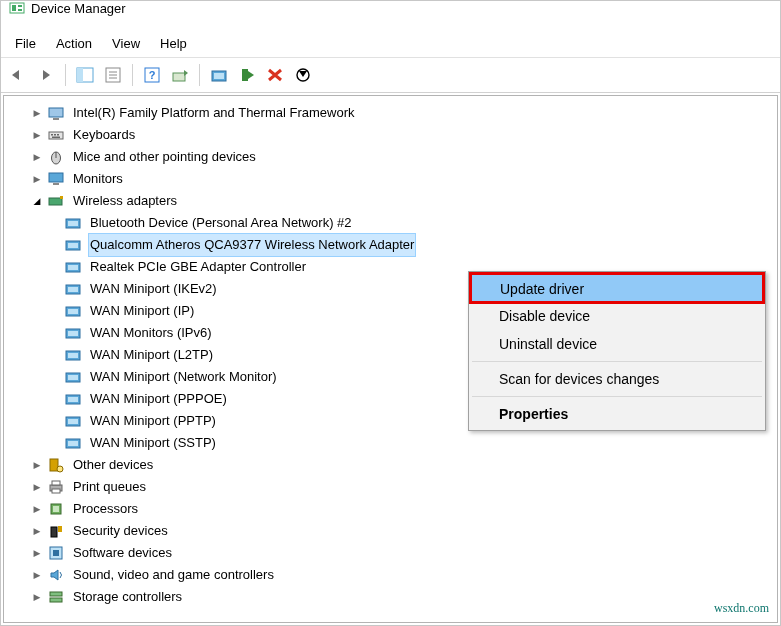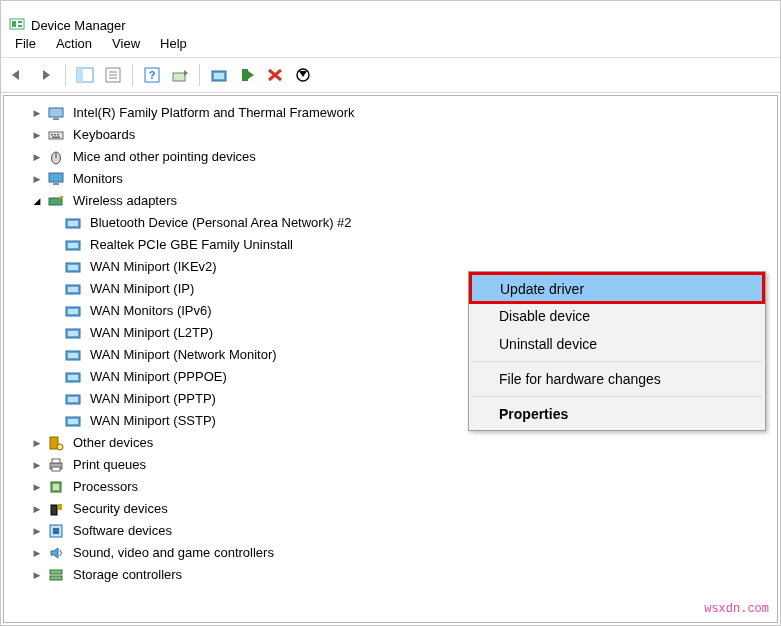--- a/index.html
+++ b/index.html
@@ -1,19 +1,19 @@
 <!DOCTYPE html>
 <html><head>
 <meta charset="utf-8">
 <style>
   * { box-sizing: border-box; }
   html, body { margin: 0; padding: 0; font-family: "Segoe UI", Tahoma, sans-serif; font-size: 13px; color: #000; background: #fff; width: 781px; height: 626px; overflow: hidden; }
   .window { width: 781px; height: 626px; border: 1px solid #c7c7c7; display: flex; flex-direction: column; background: #fff; }
 
-  .titlebar { height: 32px; display: flex; align-items: flex-end; padding: 0 8px; font-size: 13px; }
+  .titlebar { height: 32px; display: flex; align-items: flex-start; padding: 0 8px; font-size: 13px; }
   .titlebar .dm-icon { margin-right: 6px; }
 
   .menubar { height: 24px; display: flex; align-items: stretch; padding: 0 4px; font-size: 13px; }
   .menubar .menu-item { padding: 3px 10px; cursor: default; }
 
   .toolbar { height: 36px; border-top: 1px solid #e1e1e1; border-bottom: 1px solid #d1d1d1; display: flex; align-items: center; padding: 0 4px; gap: 2px; }
   .toolbar .tbtn { width: 26px; height: 26px; display: flex; align-items: center; justify-content: center; border: 1px solid transparent; }
   .toolbar .sep { width: 1px; height: 22px; background: #d1d1d1; margin: 0 4px; }
 
   .content { flex: 1; border: 1px solid #b3b3b3; margin: 2px; background: #fff; position: relative; overflow: hidden; }
@@ -29,21 +29,21 @@
   .lvl2 { padding-left: 58px; }
 
   
   .ctxmenu { position: absolute; left: 464px; top: 175px; width: 298px; background: #f2f2f2; border: 1px solid #a0a0a0; box-shadow: 2px 2px 4px rgba(0,0,0,.25); padding: 2px; z-index: 100; }
   .ctxmenu .mi { height: 28px; display: flex; align-items: center; padding: 0 12px 0 28px; font-size: 14px; cursor: default; }
   .ctxmenu .mi.highlight { background: #91c9f7; }
   .ctxmenu .mi.highlight-border { border: 3px solid #e60000; box-sizing: border-box; margin: -2px; height: 32px; padding-top:2px; }
   .ctxmenu .msep { height: 1px; background: #d7d7d7; margin: 3px 1px; }
   .ctxmenu .bold { font-weight: bold; }
 
-  .watermark { position: absolute; right: 8px; bottom: 6px; font-size: 12px; color: #ec4899; font-family: Liberation Mono, monospace; }
+  .watermark { position: absolute; right: 8px; bottom: 6px; font-size: 12px; color: #0f766e; font-family: Liberation Serif, serif; }
 
   svg { display: block; }
 </style>
 </head>
 <body>
 
 <div class="window">
 
   <div class="titlebar">
     <span class="dm-icon">
@@ -195,29 +195,38 @@
       <div class="node lvl2">
         <span class="icon">
             <svg width="16" height="16">
               <rect x="1" y="4" width="14" height="9" fill="#5aa7d8" stroke="#2e6fa0"></rect>
               <rect x="3" y="6" width="10" height="5" fill="#bde1f6"></rect>
             </svg>
           </span>
         <span class="label">Bluetooth Device (Personal Area Network) #2</span>
       </div>
 
-
-      <div class="node lvl2">
-        <span class="icon">
-            <svg width="16" height="16">
-              <rect x="1" y="4" width="14" height="9" fill="#5aa7d8" stroke="#2e6fa0"></rect>
-              <rect x="3" y="6" width="10" height="5" fill="#bde1f6"></rect>
-            </svg>
-          </span>
-        <span class="label">Realtek PCIe GBE Family Uninstall</span>
+      <div class="node lvl2 selected">
+        <span class="icon">
+            <svg width="16" height="16">
+              <rect x="1" y="4" width="14" height="9" fill="#5aa7d8" stroke="#2e6fa0"></rect>
+              <rect x="3" y="6" width="10" height="5" fill="#bde1f6"></rect>
+            </svg>
+          </span>
+        <span class="label">Qualcomm Atheros QCA9377 Wireless Network Adapter</span>
+      </div>
+
+      <div class="node lvl2">
+        <span class="icon">
+            <svg width="16" height="16">
+              <rect x="1" y="4" width="14" height="9" fill="#5aa7d8" stroke="#2e6fa0"></rect>
+              <rect x="3" y="6" width="10" height="5" fill="#bde1f6"></rect>
+            </svg>
+          </span>
+        <span class="label">Realtek PCIe GBE Adapter Controller</span>
       </div>
       <div class="node lvl2">
         <span class="icon">
             <svg width="16" height="16">
               <rect x="1" y="4" width="14" height="9" fill="#5aa7d8" stroke="#2e6fa0"></rect>
               <rect x="3" y="6" width="10" height="5" fill="#bde1f6"></rect>
             </svg>
           </span>
         <span class="label">WAN Miniport (IKEv2)</span>
       </div>
@@ -363,21 +372,21 @@
         <span class="label">Storage controllers</span>
       </div>
 
     </div>
 
     <div class="ctxmenu">
       <div class="mi highlight highlight-border">Update driver</div>
       <div class="mi">Disable device</div>
       <div class="mi">Uninstall device</div>
       <div class="msep"></div>
-      <div class="mi">File for hardware changes</div>
+      <div class="mi">Scan for devices changes</div>
       <div class="msep"></div>
       <div class="mi bold">Properties</div>
     </div>
 
     <div class="watermark">wsxdn.com</div>
   </div>
 
 </div>
 
 </body></html>

